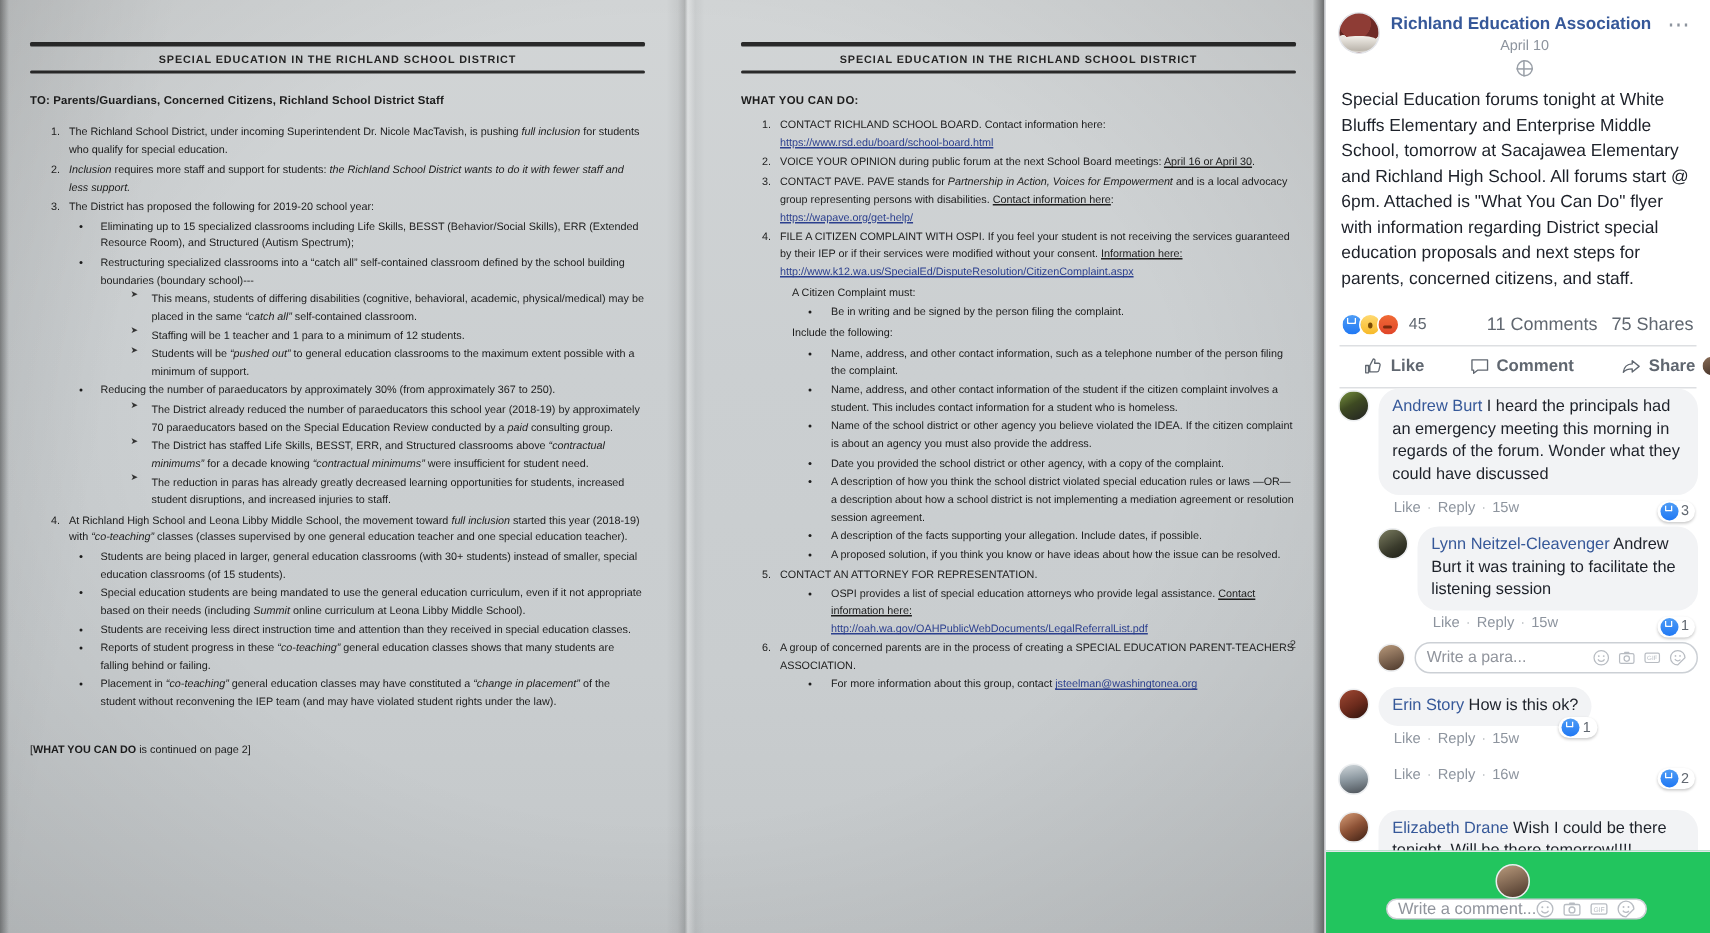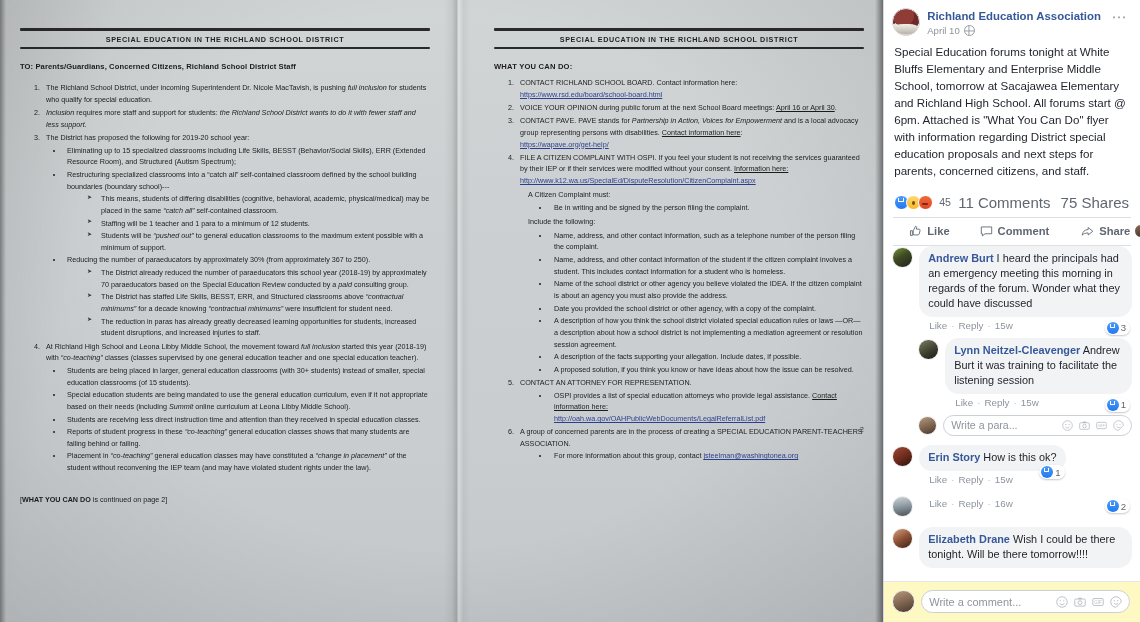--- a/index.html
+++ b/index.html
@@ -91,21 +91,21 @@
       linear-gradient(170deg,#7d322c 0%, #5e2520 48%, #e9e6e0 49%, #cfcac2 100%);
     background-color:#6e2a26;border:1px solid #e4e6eb;overflow:hidden;
   }
   .avatar:after{content:"";display:block;width:100%;height:40%;margin-top:58%;
     background:linear-gradient(180deg,#f2efe9,#b9b3aa);border-radius:40% 40% 50% 50%;}
   .ph-meta{flex:1;min-width:0;padding-top:1px;}
   .page-name{
     font-weight:bold;font-size:11.4px;color:#365899;line-height:1.25;
     white-space:nowrap;overflow:hidden;text-overflow:ellipsis;
   }
-  .post-sub{display:flex;align-items:center;gap:4px;color:#8d949e;font-size:9.6px;margin-top:2px;}
+  .post-sub{display:flex;align-items:center;gap:4px;color:#8d949e;font-size:9.6px;margin-top:2px;flex-direction:column;}
   .globe{
     width:9px;height:9px;border-radius:50%;border:1.1px solid #9aa0a8;position:relative;flex:0 0 9px;
   }
   .globe:before{content:"";position:absolute;left:50%;top:-1.1px;bottom:-1.1px;width:1.1px;background:#9aa0a8;transform:translateX(-50%);}
   .globe:after{content:"";position:absolute;top:50%;left:-1.1px;right:-1.1px;height:1.1px;background:#9aa0a8;transform:translateY(-50%);}
   .dots{
     color:#8d949e;font-size:15px;letter-spacing:1.5px;line-height:1;
     padding:1px 2px 0 6px;cursor:pointer;flex:0 0 auto;
   }
 
@@ -120,21 +120,21 @@
   .reacts{display:flex;align-items:center;gap:0;}
   .rx{width:13px;height:13px;border-radius:50%;border:1.3px solid #fff;margin-right:-3px;position:relative;}
   .rx.like{background:linear-gradient(180deg,#4e9cf5,#2078f4);}
   .rx.like:after{content:"";position:absolute;left:3.1px;top:2.6px;width:3.4px;height:3.2px;
     border:1.2px solid #fff;border-top:none;border-radius:0 0 1px 1px;}
   .rx.wow{background:linear-gradient(180deg,#ffd971,#f7b928);}
   .rx.wow:after{content:"";position:absolute;left:4.6px;top:5.4px;width:3.2px;height:4.2px;background:#7a4b06;border-radius:50%;}
   .rx.angry{background:linear-gradient(180deg,#f06a35,#e0452a);}
   .rx.angry:after{content:"";position:absolute;left:3.2px;top:7.1px;width:5.4px;height:2px;background:#7a2a0c;border-radius:1px;}
   .rcount{margin-left:9px;color:#606770;font-size:10.6px;}
-  .counts-right{color:#606770;font-size:15px;white-space:nowrap;}
+  .counts-right{color:#606770;font-size:12px;white-space:nowrap;}
   .counts-right span{margin-left:6px;}
 
   .actions{
     display:flex;align-items:center;border-top:1px solid #dddfe2;border-bottom:1px solid #dddfe2;
     margin:0 9px;padding:5px 0 5px 0;
   }
   .act{
     display:flex;align-items:center;gap:5px;color:#606770;font-size:11.2px;font-weight:600;
     padding:2px 4px;cursor:pointer;flex:0 0 auto;
   }
@@ -163,21 +163,21 @@
   .c-av.a2{background:linear-gradient(150deg,#7d7f62 0%,#3a3b2c 60%,#1c1d16 100%);}
   .c-av.a3{background:linear-gradient(150deg,#a14a34 0%,#6b2a1c 55%,#2a120c 100%);}
   .c-av.a4{background:linear-gradient(170deg,#cfd6da 0%,#8d99a1 48%,#4a5056 100%);}
   .c-av.a5{background:linear-gradient(150deg,#d9a07a 0%,#8d5236 50%,#3c1f14 100%);}
   .c-av.self{background:linear-gradient(160deg,#b99a7c,#4a362a);}
   .c-body{flex:1;min-width:0;position:relative;}
   .bubble{
     background:#f2f3f5;border-radius:14px;padding:5px 9px 6px 9px;
     font-size:10.9px;line-height:1.38;color:#1d2129;display:inline-block;max-width:100%;
   }
-  .cname{color:#365899;font-weight:bold;}
+  .cname{color:#365899;font-weight:normal;}
   .cmeta{
     display:flex;align-items:center;gap:4px;color:#8d949e;font-size:9.8px;
     padding:3px 0 0 10px;
   }
   .cmeta .m{cursor:pointer;}
   .cmeta .sep{color:#bcc0c4;}
   .likepill{
     position:absolute;right:2px;bottom:-4px;display:flex;align-items:center;gap:2px;
     background:#fff;border-radius:9px;padding:1px 4px 1px 2px;
     box-shadow:0 1px 2px rgba(0,0,0,.22);
@@ -193,22 +193,22 @@
   .composer{
     flex:1;display:flex;align-items:center;background:#fff;border:1px solid #ccd0d5;
     border-radius:14px;height:19px;padding:0 7px;min-width:0;
   }
   .composer .ph{flex:1;color:#90949c;font-size:10.6px;white-space:nowrap;overflow:hidden;}
   .ctools{display:flex;align-items:center;gap:6px;flex:0 0 auto;}
   .ctool{width:11px;height:11px;opacity:.62;}
   .ctool svg{display:block;width:11px;height:11px;}
 
   .bottom-composer{
-    position:absolute;left:0;right:0;bottom:0;background:#fef9c3;border-top:1px solid #e4e6eb;
-    display:flex;align-items:center;padding:8px 10px 9px 8px;
+    position:absolute;left:0;right:0;bottom:0;background:#22c55e;border-top:1px solid #e4e6eb;
+    display:flex;align-items:center;padding:8px 10px 9px 8px;flex-direction:column;
   }
   .bottom-composer .c-av{width:21px;height:21px;flex:0 0 21px;margin-top:0;}
   .bottom-composer .composer{height:21px;border-radius:15px;}
   .bottom-composer .ph{font-size:11px;}
   .bottom-composer .ctool{width:12px;height:12px;}
   .bottom-composer .ctool svg{width:12px;height:12px;}
 </style>
 </head>
 <body>
 

